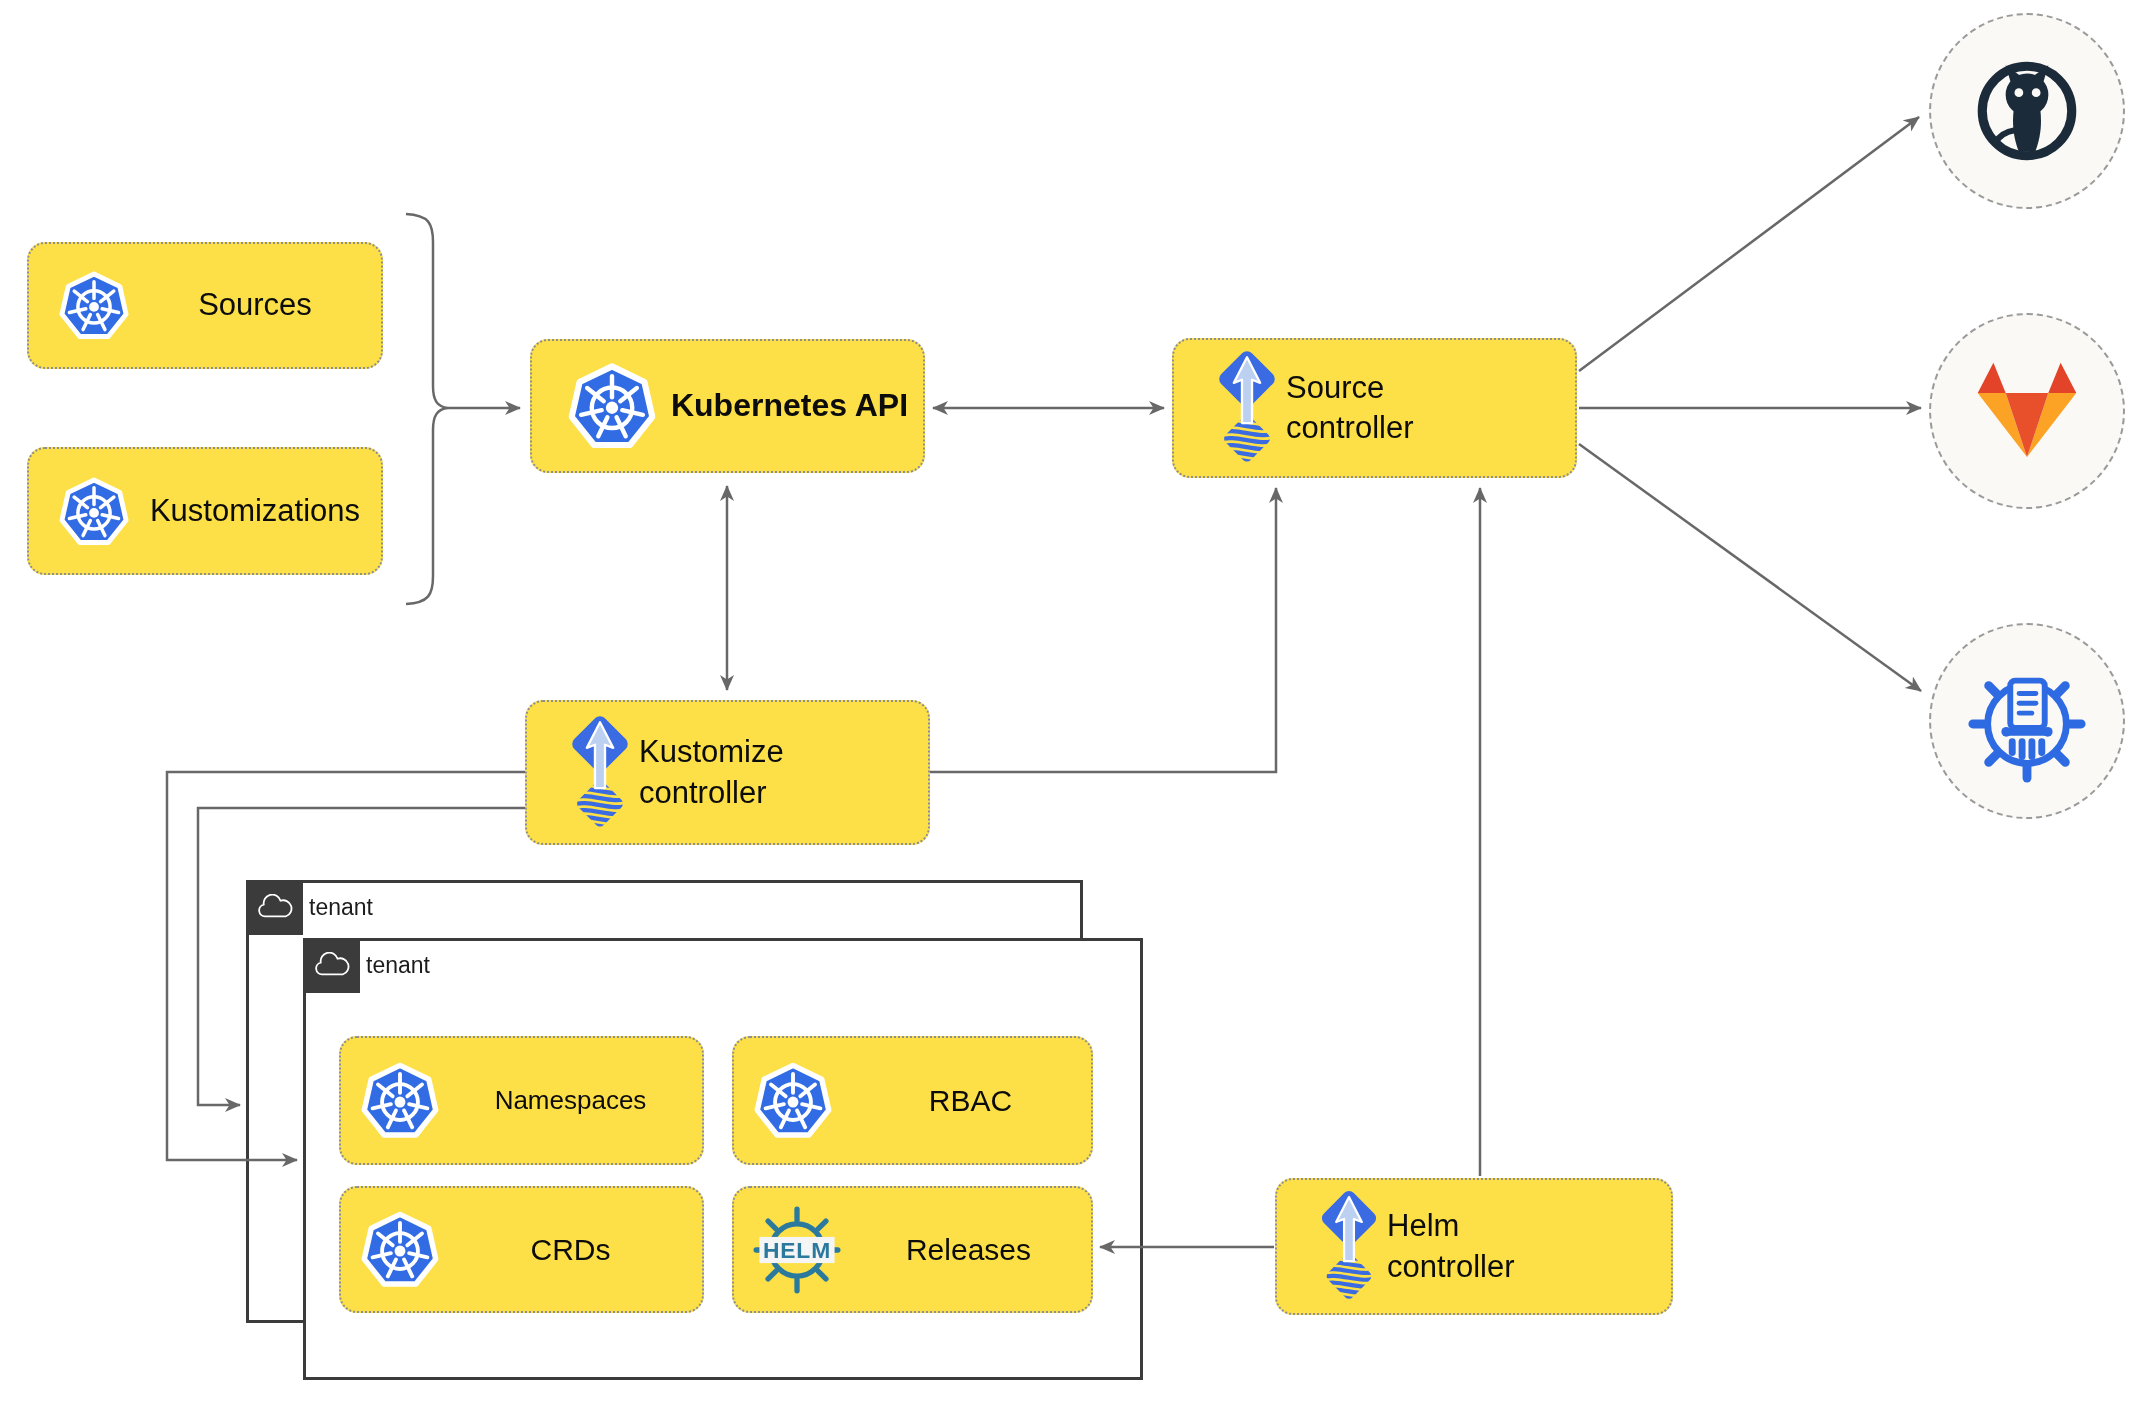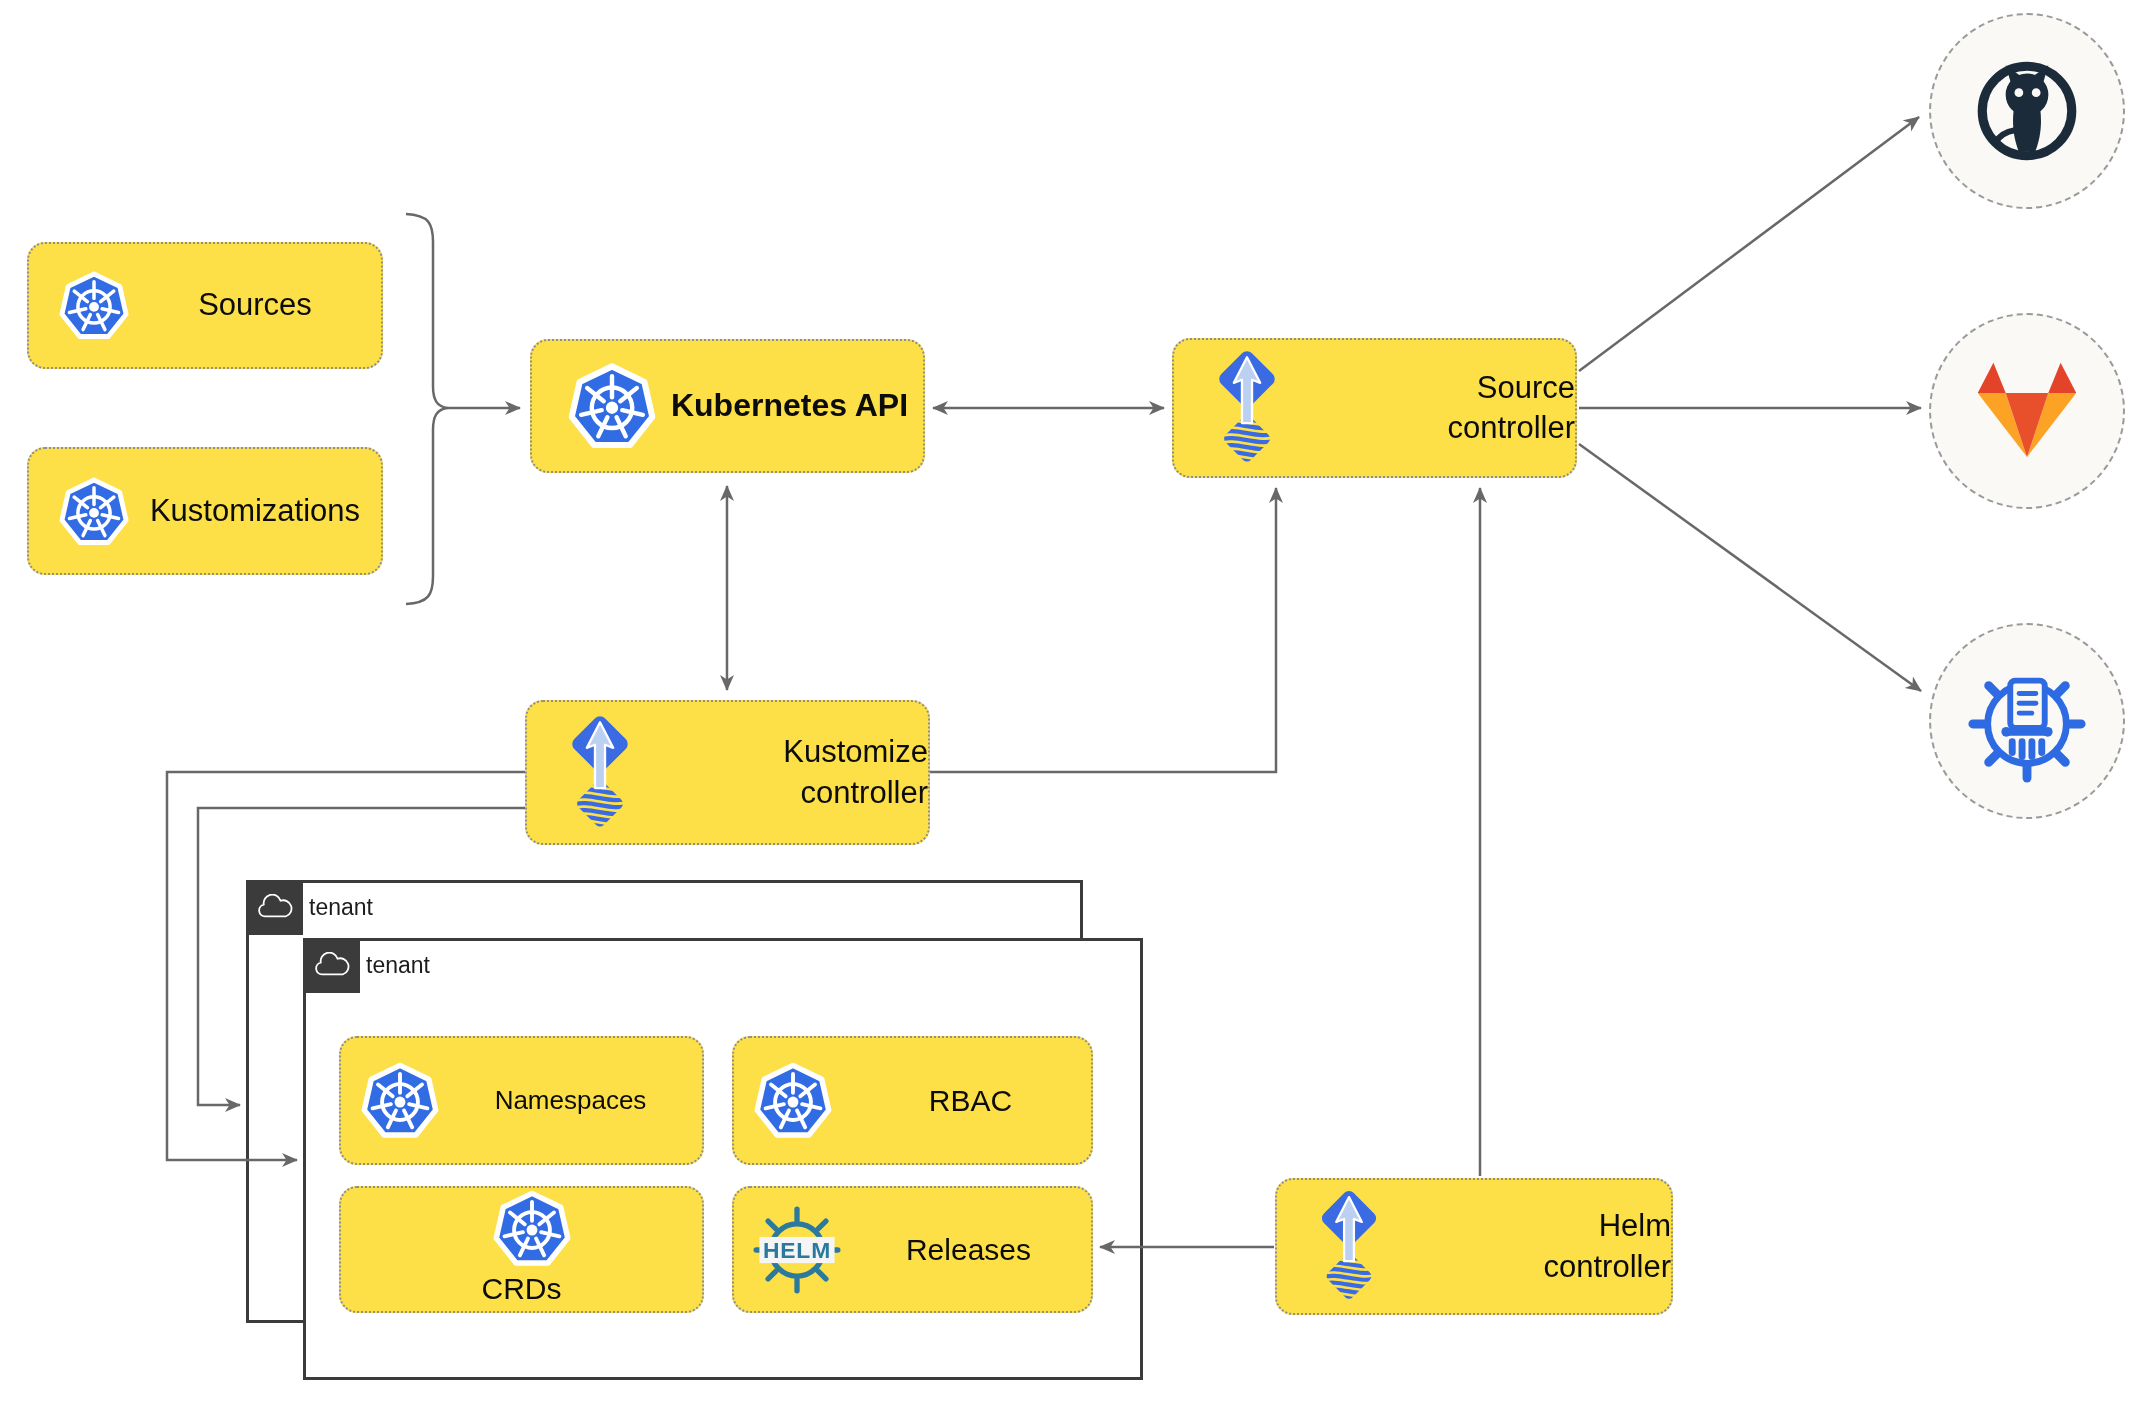--- a/index.html
+++ b/index.html
@@ -3,21 +3,21 @@
 <meta charset="utf-8">
 <style>
   html,body{margin:0;padding:0;background:#fff;}
   #canvas{position:relative;width:2144px;height:1407px;background:#ffffff;overflow:hidden;
           font-family:"Liberation Sans","DejaVu Sans",sans-serif;color:#111;}
 
   
   .dotted-box{position:absolute;background:#fde047;border:2px dotted #8E8E8E;border-radius:18px;
               display:flex;align-items:center;box-sizing:border-box;}
   .box-label{flex:1;text-align:center;font-size:31px;color:#0c0c0c;line-height:1.3;}
-  .box-label.two-line{display:flex;flex-direction:column;align-items:flex-end;}
+  .box-label.two-line{display:flex;flex-direction:column;align-items:flex-start;}
 
   
   .tenant-box{position:absolute;background:#ffffff;border:3px solid #3B3B3B;box-sizing:border-box;}
   .tenant-tab{position:absolute;top:-3px;left:-3px;width:57px;height:55px;background:#3B3B3B;
               display:flex;align-items:center;justify-content:center;}
   .tenant-title{position:absolute;top:-3px;left:54px;height:55px;display:flex;align-items:center;
                 padding-left:6px;font-size:23px;color:#1c1c1c;}
 
   
   .circle-node{position:absolute;width:196px;height:196px;border-radius:50%;background:#FAF9F6;
@@ -210,21 +210,21 @@
       <div class="box-label" style="font-size:26px;">Namespaces</div>
     </div>
 
     <div class="dotted-box" style="left:426px;top:95px;width:361px;height:129px;gap:18px;">
       <svg class="icon" width="78" height="81" viewBox="0 0 100 100" style="margin-left:20px;">
           <use href="#k8s-sym"></use>
         </svg>
       <div class="box-label" style="font-size:30px;">RBAC</div>
     </div>
 
-    <div class="dotted-box" style="left:33px;top:245px;width:365px;height:127px;flex-direction:column;">
+    <div class="dotted-box" style="left:33px;top:245px;width:365px;height:127px;">
       <svg class="icon" width="78" height="81" viewBox="0 0 100 100" style="margin-left:20px;">
           <use href="#k8s-sym"></use>
         </svg>
       <div class="box-label" style="font-size:30px;">CRDs</div>
     </div>
 
     <div class="dotted-box" style="left:426px;top:245px;width:361px;height:127px;">
       <svg class="icon" width="98" height="98" viewBox="0 0 120 120" style="margin-left:14px;">
         <use href="#helm-sym"></use>
         <text x="60" y="70" text-anchor="middle" font-family="Liberation Sans, sans-serif" font-size="28" font-weight="bold" letter-spacing="1" fill="#2B7A9E">HELM</text>

